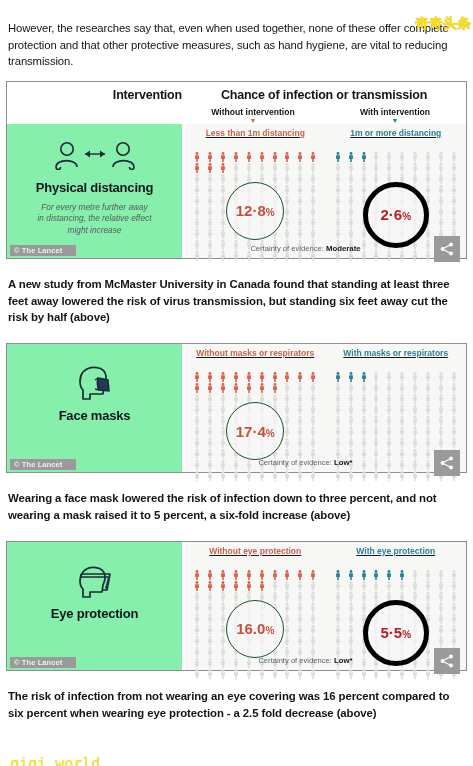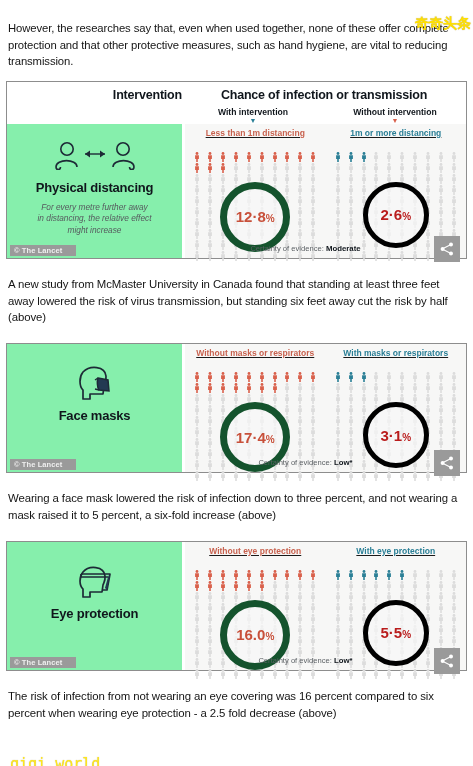--- a/index.html
+++ b/index.html
@@ -15,21 +15,21 @@
 
   
   .para{
     font-size:11.3px;
     line-height:16.4px;
     color:#141414;
     padding:0 8px;
     letter-spacing:-0.1px;
   }
   .para.intro{padding-top:9px;}
-  .para.caption{font-weight:normal;font-size:11.4px;line-height:16.5px;padding-top:6px;padding-bottom:6px;}
+  .para.caption{font-weight:bold;font-size:11.4px;line-height:16.5px;padding-top:6px;padding-bottom:6px;}
 
   
   .wm-top{
     position:absolute;top:4px;right:2px;
     color:#ffe000;
     font-size:14px;font-weight:bold;
     font-family:"DejaVu Sans", sans-serif;
     letter-spacing:0px;
     text-shadow:0 0 1px rgba(120,90,0,.6);
     pointer-events:none;
@@ -130,21 +130,21 @@
 
   .bubble{
     position:absolute;
     left:50%;top:30px;
     transform:translateX(-50%);
     width:56px;height:56px;border-radius:50%;
     display:flex;align-items:center;justify-content:center;
     font-size:15px;font-weight:bold;
     background:rgba(247,247,246,0.72);
   }
-  .bubble.red{border:7px solid #14532d;color:#c8503a;}
+  .bubble.red{border:1px solid #14532d;color:#c8503a;}
   .bubble.blue{border:5px solid #000000;color:#b91c1c;}
   .bubble .pct{font-size:10px;font-weight:bold;margin-left:0px;}
 
   .certainty{
     text-align:center;
     font-size:7.6px;color:#5a5f63;
     padding:0 40px 5px 0;
     position:relative;
   }
   .certainty b{color:#10161c;font-size:7.8px;}
@@ -173,26 +173,26 @@
   <div class="panel">
     <div class="panel-inner">
       <div class="panel-head">
         <div class="head-left">
           <div class="head-title">Intervention</div>
         </div>
         <div class="head-right">
           <div class="head-title">Chance of infection or transmission</div>
           <div class="subhead-row">
             <div class="subhead">
+              <span>Without intervention</span>
+              <div class="caret red">▼</div>
+            </div>
+            <div class="subhead">
               <span>With intervention</span>
               <div class="caret blue">▼</div>
-            </div>
-            <div class="subhead">
-              <span>Without intervention</span>
-              <div class="caret red">▼</div>
             </div>
           </div>
         </div>
       </div>
 
       <div class="panel-body">
         <div class="col-intervention">
           <div class="int-icon">
             <svg width="84" height="30" viewBox="0 0 84 30">
               <circle cx="14" cy="9" r="6.2" fill="none" stroke="#1d2a36" stroke-width="1.6"></circle>
@@ -1877,23 +1877,20 @@
                     </svg>
                     <svg class="pico" viewBox="0 0 6 10" xmlns="http://www.w3.org/2000/svg">
                       <circle cx="3" cy="1.5" r="1.4" fill="#dcdcdc"></circle>
                       <path d="M1.1 3.3 h3.8 v3.6 h-1.1 v3.1 h-1.6 v-3.1 h-1.1 z" fill="#dcdcdc"></path>
                     </svg>
                     <svg class="pico" viewBox="0 0 6 10" xmlns="http://www.w3.org/2000/svg">
                       <circle cx="3" cy="1.5" r="1.4" fill="#dcdcdc"></circle>
                       <path d="M1.1 3.3 h3.8 v3.6 h-1.1 v3.1 h-1.6 v-3.1 h-1.1 z" fill="#dcdcdc"></path>
                     </svg>
                   </div>
-                <div class="bubble blue">
-                  <span><span>3·1</span><span class="pct">%</span></span>
-                </div>
               </div>
             </div>
           </div>
           <div class="certainty">
             <span>Certainty of evidence:</span>
             <b>Low*</b>
             <div class="share-btn">
               <svg width="14" height="14" viewBox="0 0 14 14">
                 <circle cx="11" cy="2.6" r="2" fill="#ffffff"></circle>
                 <circle cx="11" cy="11.4" r="2" fill="#ffffff"></circle>

